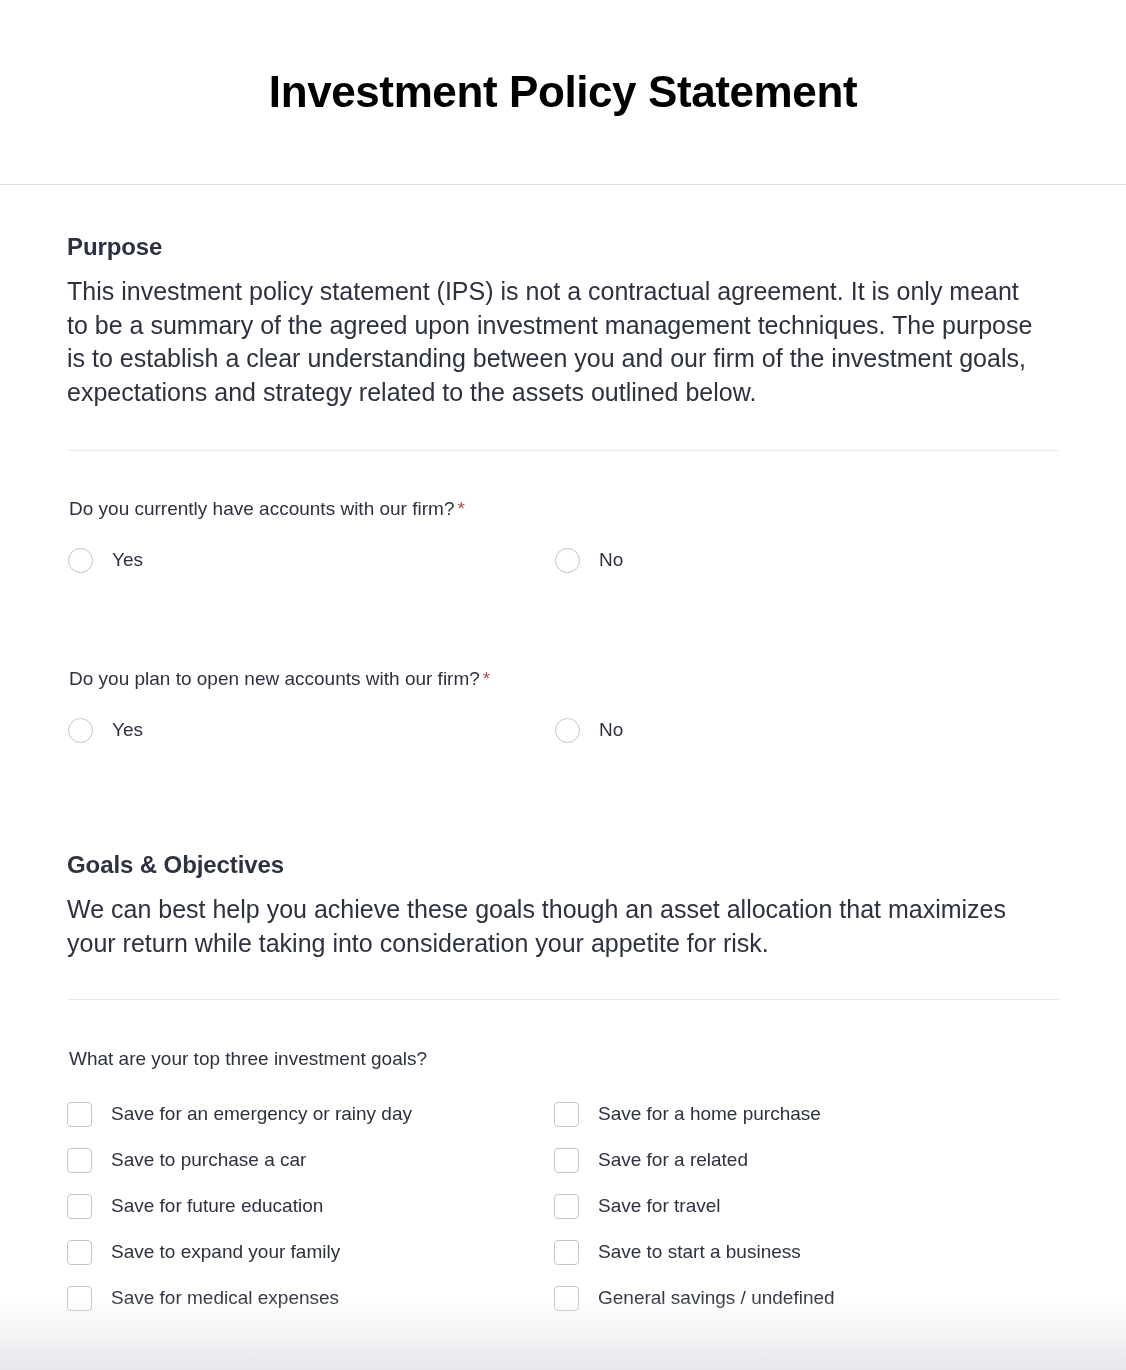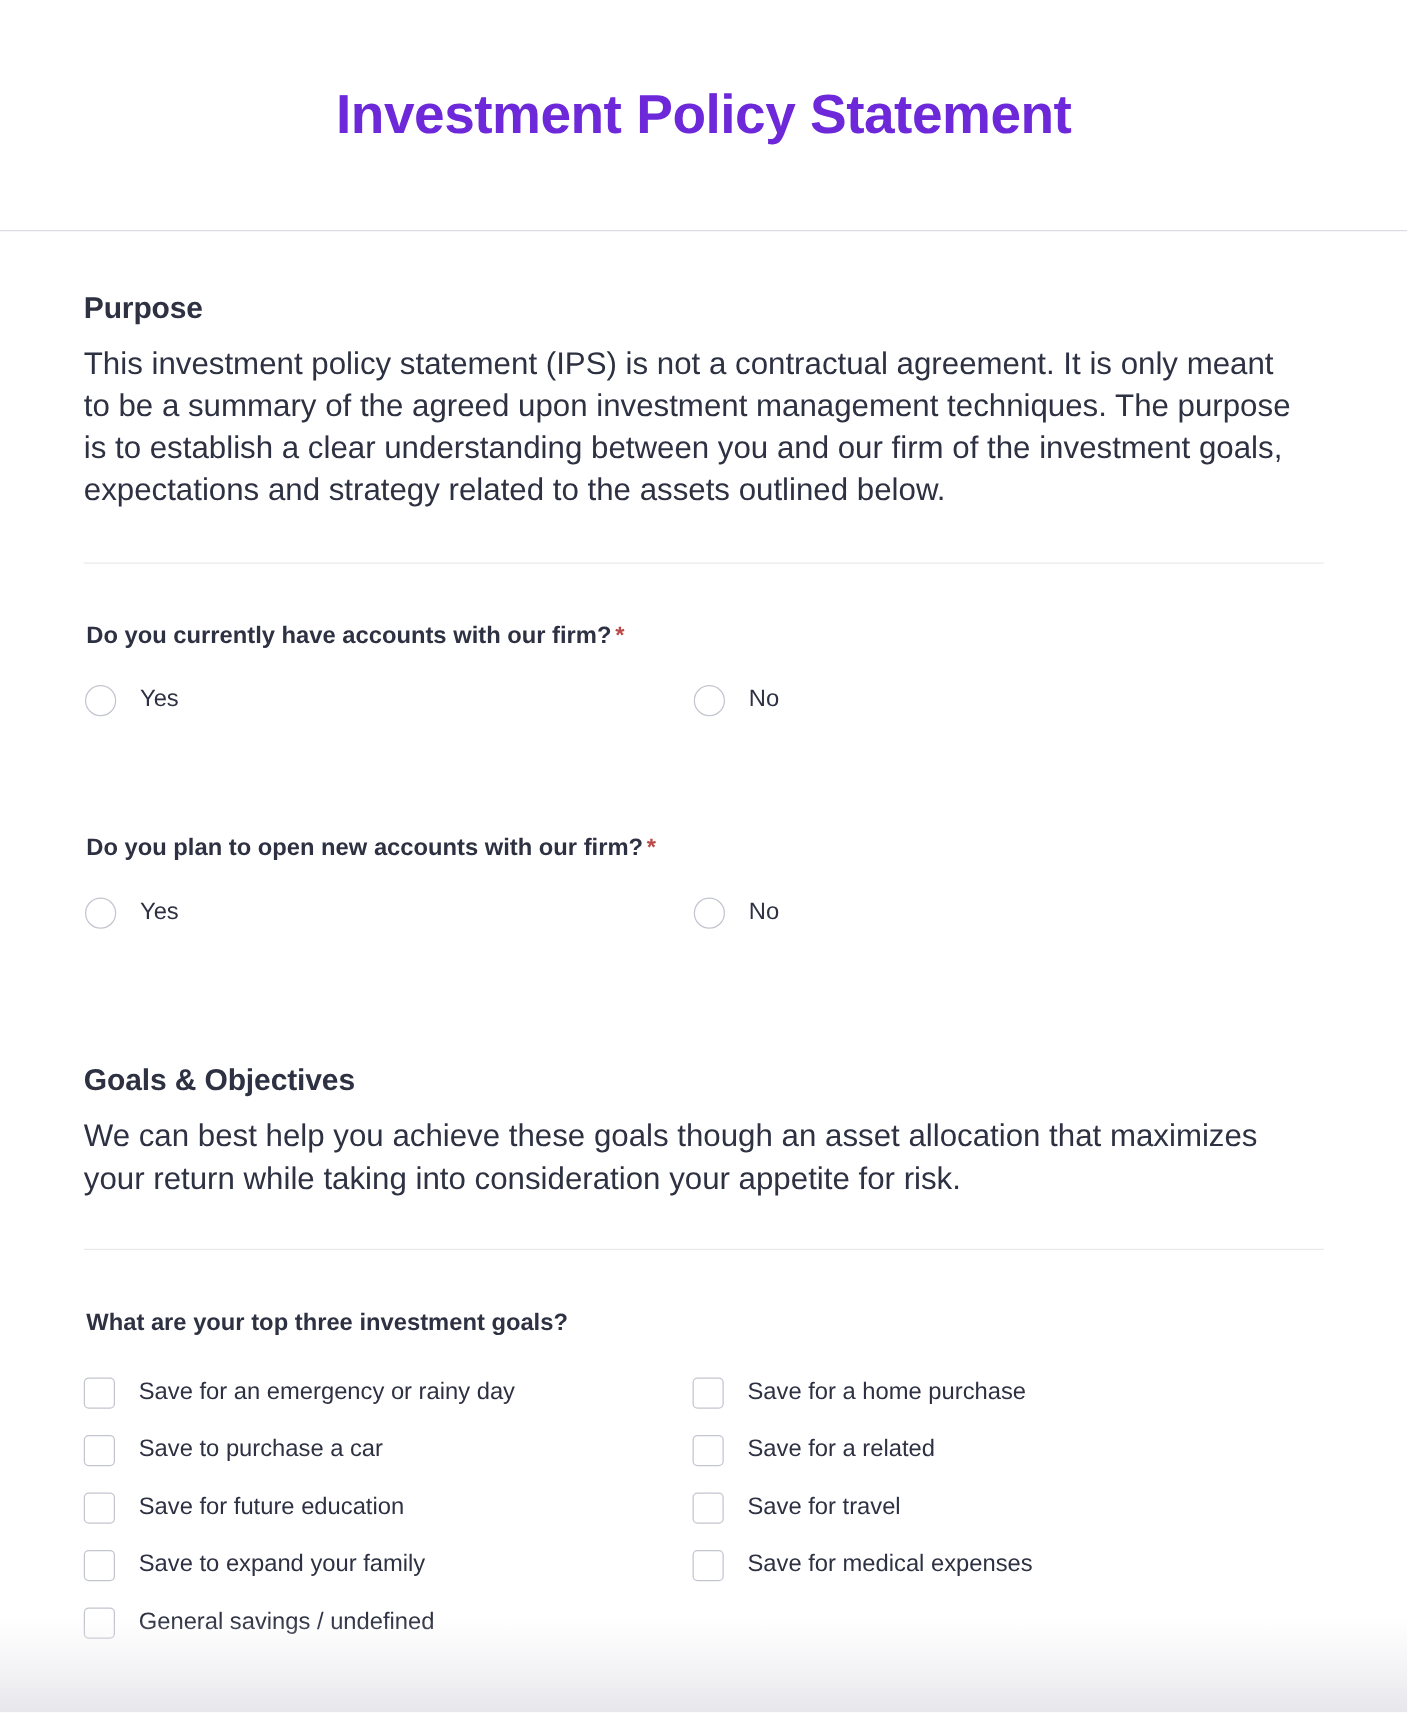--- a/index.html
+++ b/index.html
@@ -31,21 +31,21 @@
     box-sizing: border-box;
     border-bottom: 1px solid #dcdde3;
     display: flex;
     align-items: center;
     justify-content: center;
   }
   .header-title {
     font-size: 44px;
     font-weight: bold;
     letter-spacing: -0.4px;
-    color: #6d28d9;
+    color: #000000;
     line-height: 1.1;
     text-align: center;
     margin: 0;
   }
 
   
   .content {
     padding: 0 56px;
   }
   .inner {
@@ -80,21 +80,21 @@
   }
   .divider.sp-purpose { margin-top: 41px; }
   .divider.sp-goals   { margin-top: 39px; }
 
   
   .field {
     padding-top: 46px;
   }
   .field-label {
     font-size: 19px;
-    font-weight: bold;
+    font-weight: normal;
     color: #2d3142;
     margin: 0 0 19px 2px;
     line-height: 1.3;
   }
   .required-mark {
     color: #b94a48;
     font-size: 19px;
     margin-left: 3px;
   }
 
@@ -245,20 +245,24 @@
             <span class="check-mark"></span>
             <span class="option-label">Save for travel</span>
           </label>
           <label class="option">
             <span class="check-mark"></span>
             <span class="option-label">Save to expand your family</span>
           </label>
 
           <label class="option">
             <span class="check-mark"></span>
+            <span class="option-label">Save to start a business</span>
+          </label>
+          <label class="option">
+            <span class="check-mark"></span>
             <span class="option-label">Save for medical expenses</span>
           </label>
 
           <label class="option">
             <span class="check-mark"></span>
             <span class="option-label">General savings / undefined</span>
           </label>
           <span></span>
 
         </div>

